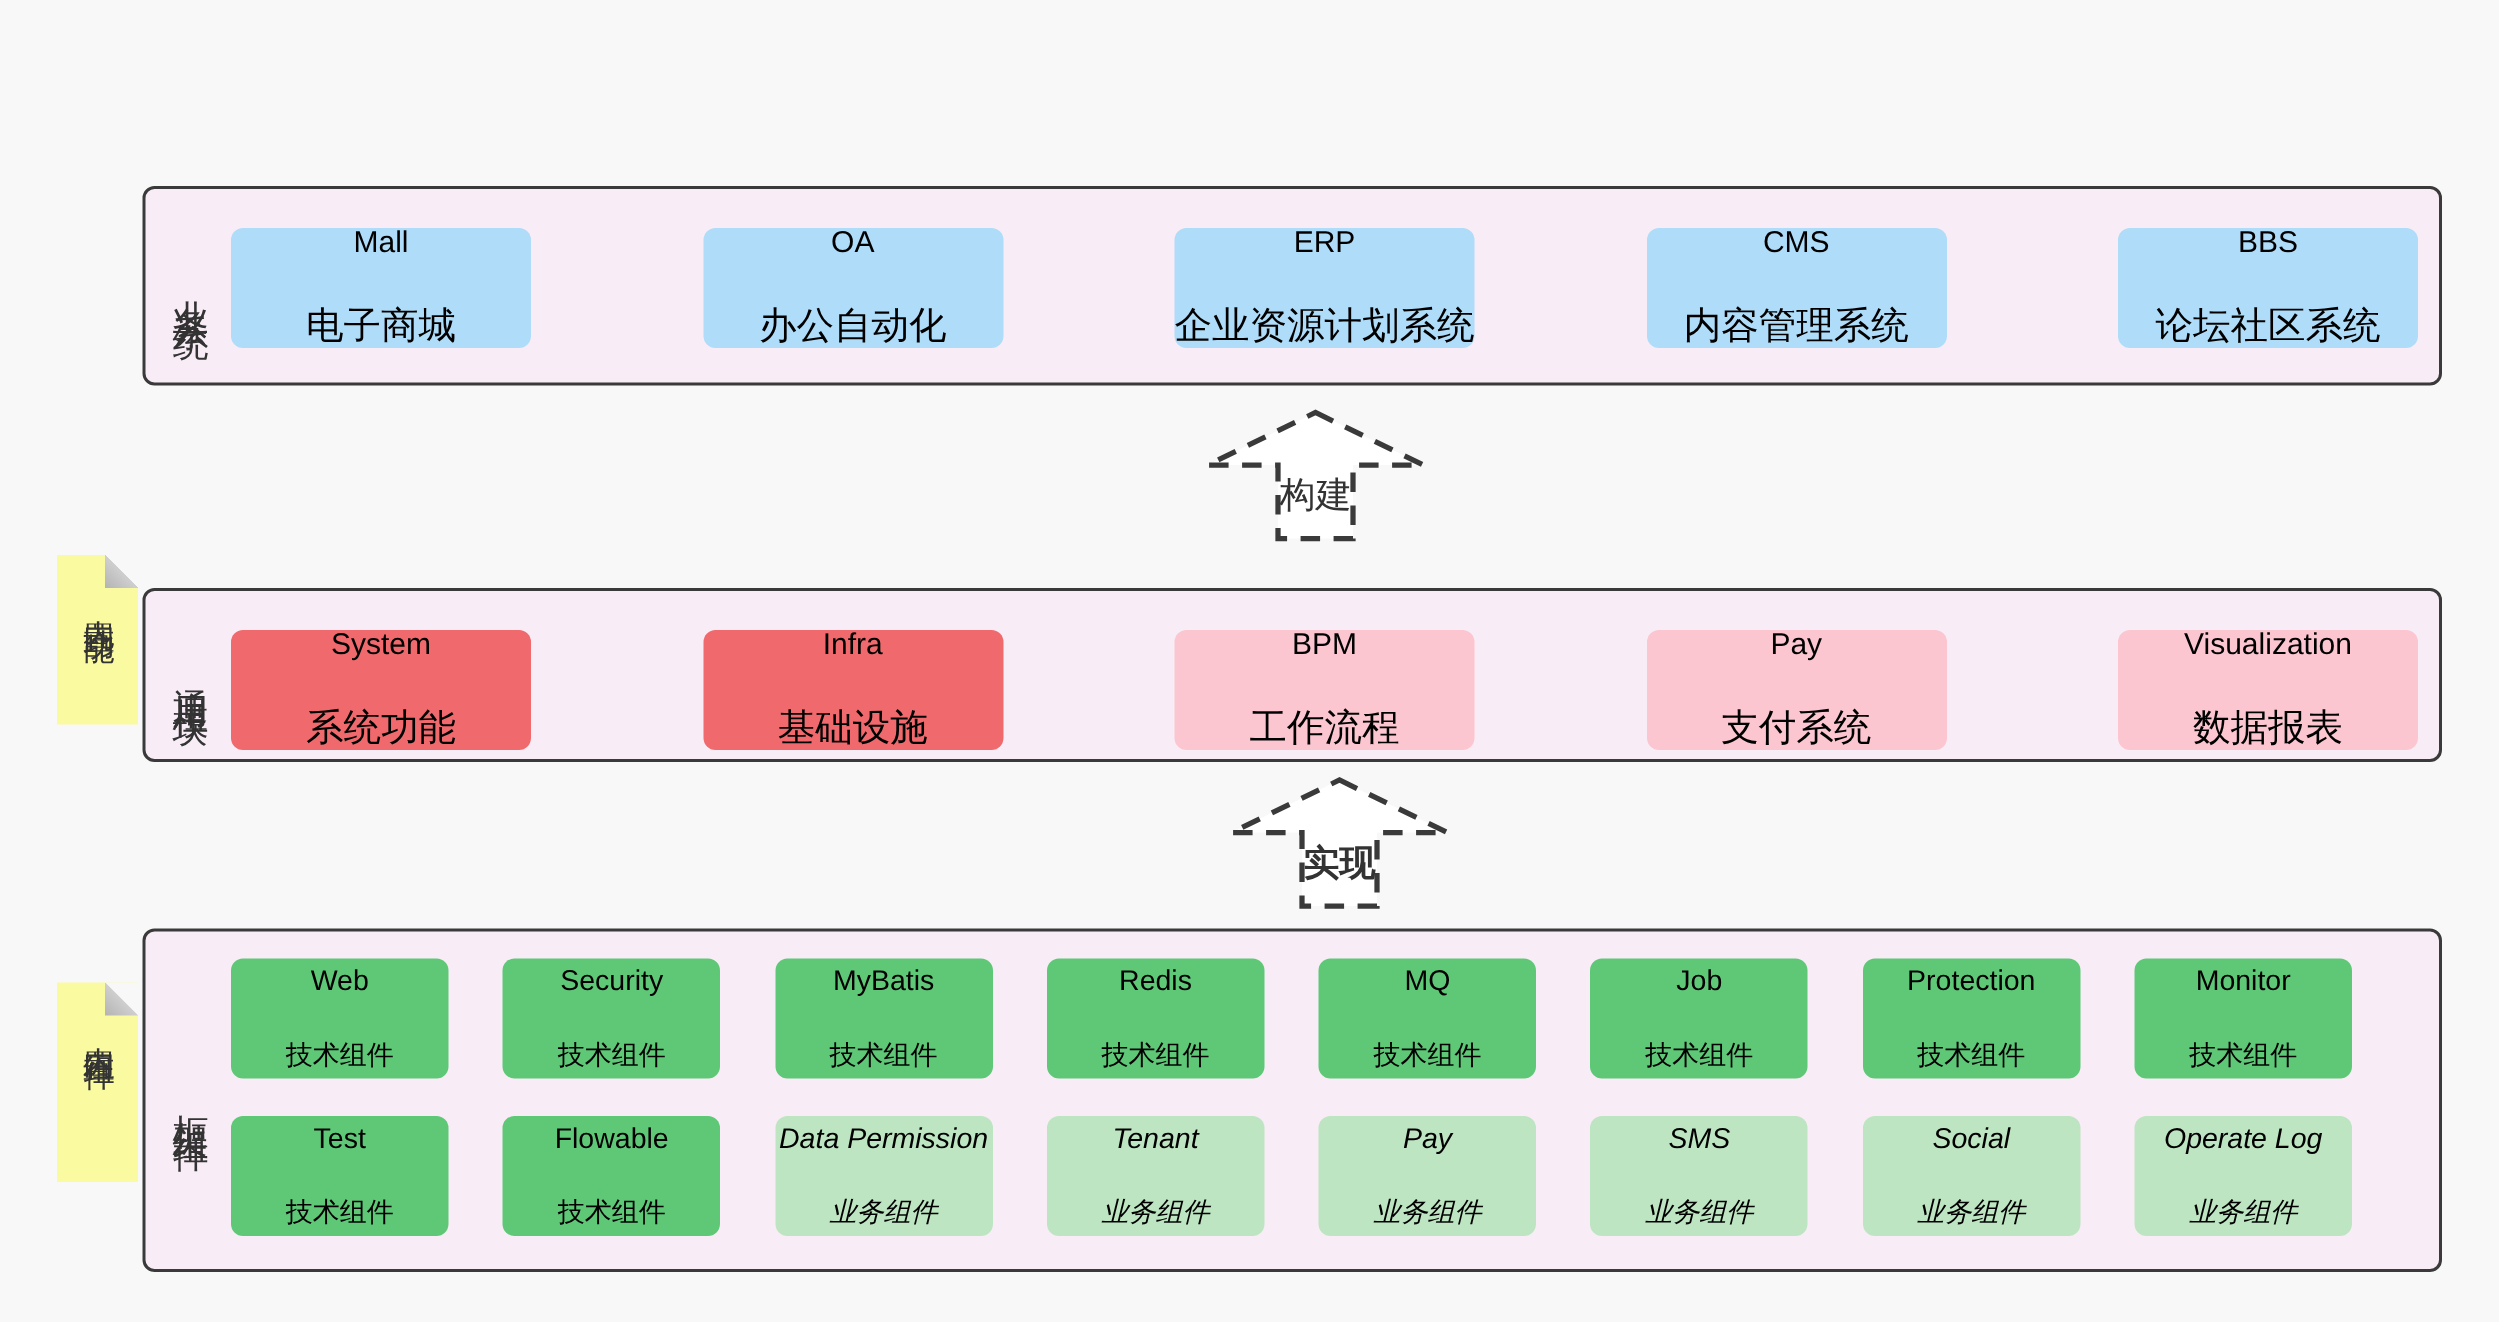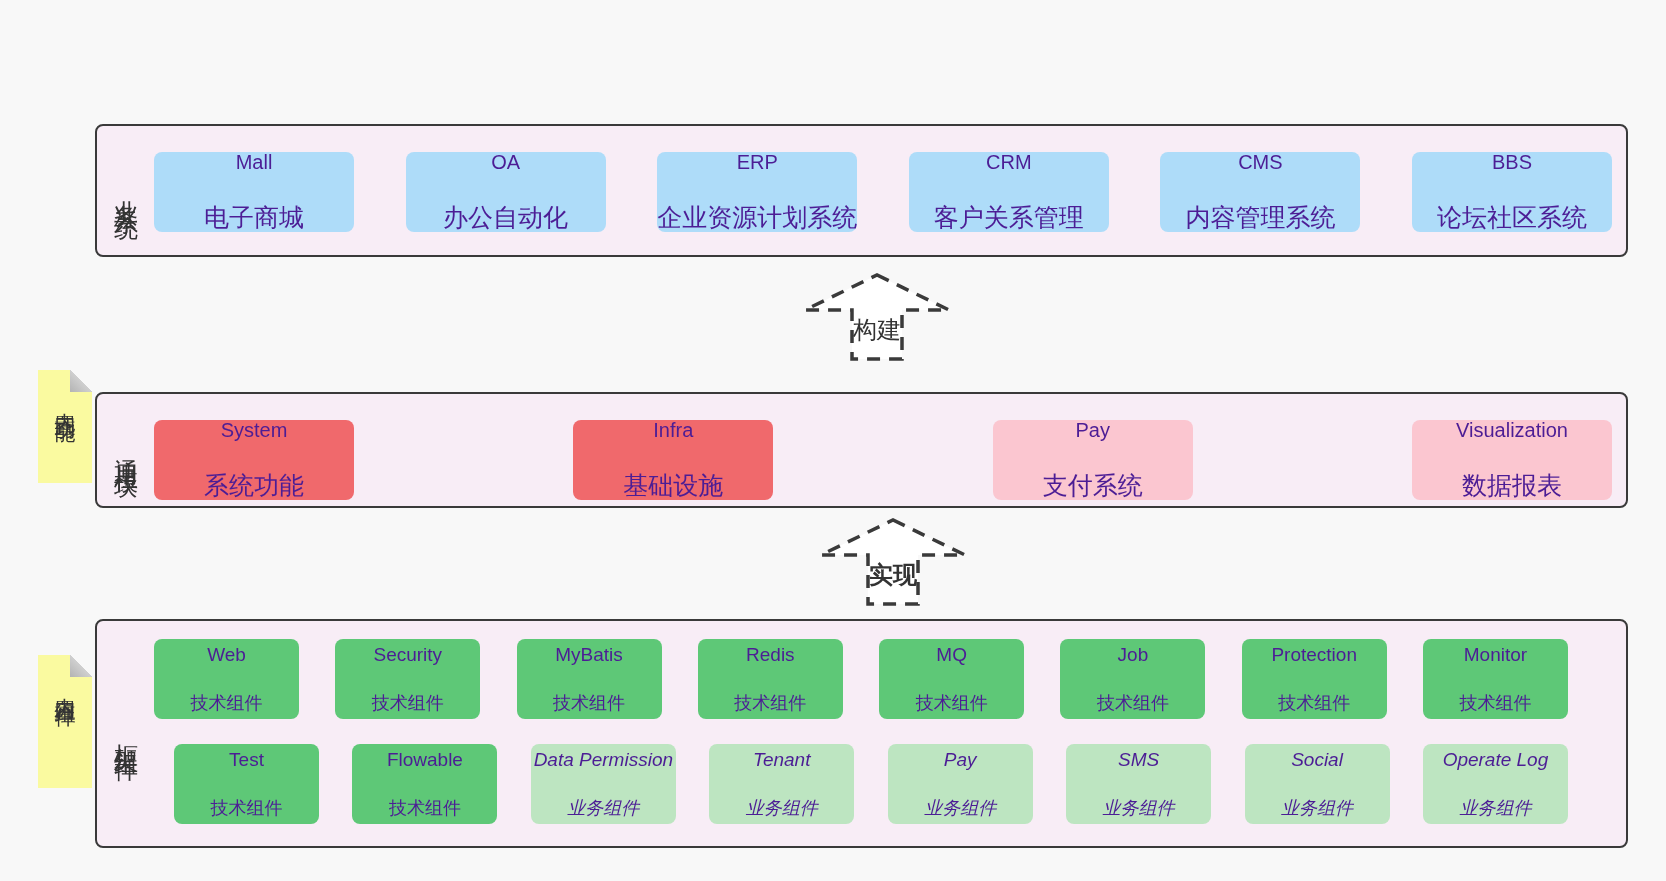--- a/index.html
+++ b/index.html
@@ -11,36 +11,36 @@
   .band2{top:392px;height:116px;}
   .band3{top:619px;height:229px;}
 
   .vlabel{position:absolute;left:13px;top:50%;transform:translateY(-50%);
     writing-mode:vertical-rl;text-orientation:upright;
     font-size:24px;letter-spacing:5px;color:#333;}
 
   .row{position:absolute;left:0;right:0;display:flex;justify-content:space-between;box-sizing:border-box;}
   .row6{top:26px;height:80px;padding:0 14px 0 57px;}
   .row8a{top:18px;height:80px;padding:0 58px 0 57px;}
-  .row8b{top:123px;height:80px;padding:0 58px 0 77px;}
+  .row8b{top:123px;height:80px;padding:0 58px 0 57px;}
 
   .box{border-radius:8px;display:flex;flex-direction:column;justify-content:center;align-items:center;text-align:center;line-height:1.42;}
   .w200{width:200px;flex:0 0 200px;}
   .w145{width:145px;flex:0 0 145px;line-height:1.3;}
   .t{font-size:20px;}
   .s{font-size:25px;}
   .w145 .t{font-size:19px;}
   .w145 .s{font-size:18px;}
 
   .blue{background:#aedcf9;}
   .red{background:#f0696c;color:#3d2a2b;}
   .pink{background:#fbc6d0;color:#44343a;}
   .gdark{background:#5ec877;color:#29402d;}
   .glight{background:#bde5c1;color:#32473a;font-style:italic;}
-  .blue,.gdark,.glight,.red,.pink{color:#4c1d95;gap:24px;}
+  .blue,.gdark,.glight,.red,.pink{color:#000000;gap:24px;}
 
   .sticky{position:absolute;width:54px;background:#fafaa0;box-sizing:border-box;
     display:flex;justify-content:center;padding-top:26px;}
   .sticky1{left:38px;top:370px;height:113px;}
   .sticky2{left:38px;top:655px;height:133px;}
   .fold{position:absolute;top:0;right:0;width:22px;height:22px;
     background:linear-gradient(to bottom left,#f8f8f8 49%,#cfcfcf 50%,#b3b3b3 100%);}
   .stext{writing-mode:vertical-rl;text-orientation:upright;font-size:21px;letter-spacing:3px;color:#333;}
 
   .arrow{position:absolute;width:150px;height:90px;}
@@ -63,24 +63,20 @@
       </div>
       <div class="box w200 blue">
         <div class="t">OA</div>
         <div class="s">办公自动化</div>
       </div>
       <div class="box w200 blue">
         <div class="t">ERP</div>
         <div class="s">企业资源计划系统</div>
       </div>
       <div class="box w200 blue">
-        <div class="t">CRM</div>
-        <div class="s">客户关系管理</div>
-      </div>
-      <div class="box w200 blue">
         <div class="t">CMS</div>
         <div class="s">内容管理系统</div>
       </div>
       <div class="box w200 blue">
         <div class="t">BBS</div>
         <div class="s">论坛社区系统</div>
       </div>
     </div>
   </section>
 
@@ -101,20 +97,24 @@
     <div class="row row6">
       <div class="box w200 red">
         <div class="t">System</div>
         <div class="s">系统功能</div>
       </div>
       <div class="box w200 red">
         <div class="t">Infra</div>
         <div class="s">基础设施</div>
       </div>
       <div class="box w200 pink">
+        <div class="t">BPM</div>
+        <div class="s">工作流程</div>
+      </div>
+      <div class="box w200 pink">
         <div class="t">Pay</div>
         <div class="s">支付系统</div>
       </div>
       <div class="box w200 pink">
         <div class="t">Visualization</div>
         <div class="s">数据报表</div>
       </div>
     </div>
   </section>
 

